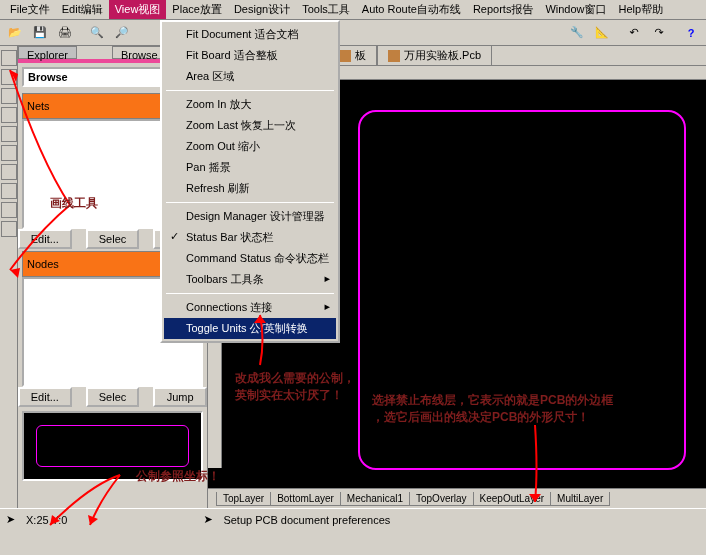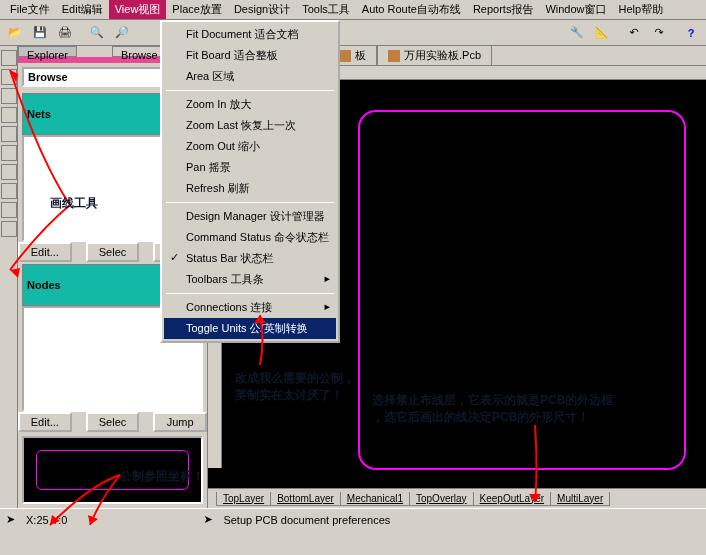--- a/index.html
+++ b/index.html
@@ -11,56 +11,56 @@
 
 .toolbar { background: #d4d0c8; height: 26px; display: flex; align-items: center; padding: 2px 4px; gap: 3px; border-bottom: 1px solid #808080; }
 .tbtn { width: 22px; height: 22px; border: 1px solid #d4d0c8; display: flex; align-items: center; justify-content: center; }
 .tsep { width: 4px; }
 
 .main { display: flex; height: 462px; }
 .leftcol { width: 18px; background: #d4d0c8; border-right: 1px solid #808080; display: flex; flex-direction: column; gap: 3px; padding-top: 4px; }
 .leftcol .tool { width: 16px; height: 16px; margin: 0 auto; border: 1px solid #808080; background: #d4d0c8; }
 
 .panel { width: 190px; background: #d4d0c8; border-right: 1px solid #808080; display: flex; flex-direction: column; }
-.tabs { display: flex; height: 17px; border-bottom: 6px solid #ec4899; gap: 36px; }
+.tabs { display: flex; height: 17px; border-bottom: 4px solid #ec4899; gap: 36px; }
 .tab { padding: 2px 8px; border: 1px solid #808080; background: #d4d0c8; margin-right: -1px; font-weight: normal; }
 .tab.inactive { font-weight: normal; background: #c0c0c0; }
 .combo { margin: 4px; height: 20px; border: 2px inset #fff; background: #fff; padding: 2px 4px; display: flex; align-items: center; font-weight: bold; gap: 48px; }
-.section-hdr { margin: 2px 4px 0 4px; padding: 14px 4px; background: #14b8a6; font-weight: bold; border: 1px solid #808080; }
+.section-hdr { margin: 2px 4px 0 4px; padding: 6px 4px; background: #f97316; font-weight: normal; border: 1px solid #808080; }
 .listbox { margin: 0 4px; height: 110px; border: 2px inset #fff; background: #fff; }
 .btnrow { display: flex; gap: 14px; }
 .pbtn { border: 2px outset #fff; background: #d4d0c8; padding: 2px 6px; flex: 1; text-align: center; overflow: hidden; white-space: nowrap; }
 .mini-pcb { margin: 4px; height: 70px; border: 2px inset #fff; background: #000; position: relative; }
 .mini-pcb .outline { position: absolute; left: 12px; top: 12px; right: 12px; bottom: 12px; border: 1px solid #f0f; border-radius: 6px; }
 
 .canvas-area { flex: 1; display: flex; flex-direction: column; position: relative; }
 .doc-tabs { height: 20px; background: #d4d0c8; display: flex; align-items: center; border-bottom: 1px solid #808080; padding-left: 120px; }
 .doc-tab { padding: 2px 10px; border: 1px solid #808080; background: #d4d0c8; display: flex; align-items: center; gap: 4px; }
 .doc-tab .dicon { width: 12px; height: 12px; background: #c08040; }
 .canvas { flex: 1; background: #000; position: relative; }
 .ruler-h { height: 14px; background: #d4d0c8; border-bottom: 1px solid #808080; }
 .ruler-v { width: 14px; background: #d4d0c8; border-right: 1px solid #808080; position: absolute; left: 0; top: 14px; bottom: 20px; }
 .pcb-outline { position: absolute; left: 150px; top: 30px; right: 20px; height: 360px; border: 2px solid #f0f; border-radius: 18px; }
 .layer-tabs { height: 20px; background: #d4d0c8; display: flex; align-items: center; padding-left: 8px; border-top: 1px solid #808080; }
-.ltab { padding: 1px 6px; border: 1px solid #808080; border-top: none; background: #d4d0c8; font-size: 10px; margin-right: -1px; text-decoration: underline; }
+.ltab { padding: 1px 6px; border: 1px solid #808080; border-top: none; background: #d4d0c8; font-size: 10px; margin-right: -1px; }
 
 .statusbar { height: 22px; background: #d4d0c8; border-top: 1px solid #fff; display: flex; align-items: center; padding: 0 6px; gap: 16px; }
 .sb-cell { display: flex; align-items: center; gap: 6px; }
 .sb-icon { width: 14px; height: 14px; }
 
 
 .dropdown { position: absolute; left: 160px; top: 20px; width: 180px; background: #d4d0c8; border: 2px outset #fff; z-index: 100; padding: 2px; }
 .dd-item { padding: 3px 20px 3px 22px; position: relative; white-space: nowrap; }
 .dd-item.hl { background: #0a246a; color: #fff; }
 .dd-sep { height: 1px; background: #808080; margin: 3px 2px; border-bottom: 1px solid #fff; }
 .dd-check::before { content: "✓"; position: absolute; left: 6px; }
 .dd-sub::after { content: "▸"; position: absolute; right: 6px; }
 
 
-.anno { position: absolute; color: #0f172a; font-size: 12px; font-weight: bold; z-index: 200; pointer-events: none; }
+.anno { position: absolute; color: #7f1d1d; font-size: 12px; font-weight: bold; z-index: 200; pointer-events: none; }
 .arrow { position: absolute; z-index: 199; pointer-events: none; }
 
 svg { overflow: visible; }
 </style>
 </head>
 <body>
 
 <div class="menubar">
   <span class="menuitem"><span>File文件</span></span>
   <span class="menuitem"><span>Edit编辑</span></span>
@@ -178,22 +178,22 @@
   <div class="dd-item">Fit Board 适合整板</div>
   <div class="dd-item">Area 区域</div>
   <div class="dd-sep"></div>
   <div class="dd-item">Zoom In 放大</div>
   <div class="dd-item">Zoom Last 恢复上一次</div>
   <div class="dd-item">Zoom Out 缩小</div>
   <div class="dd-item">Pan 摇景</div>
   <div class="dd-item">Refresh 刷新</div>
   <div class="dd-sep"></div>
   <div class="dd-item">Design Manager 设计管理器</div>
+  <div class="dd-item dd-check">Status Bar 状态栏</div>
   <div class="dd-item">Command Status 命令状态栏</div>
-  <div class="dd-item dd-check">Status Bar 状态栏</div>
   <div class="dd-item dd-sub">Toolbars 工具条</div>
   <div class="dd-sep"></div>
   <div class="dd-item dd-sub">Connections 连接</div>
   <div class="dd-item hl">Toggle Units 公/英制转换</div>
 </div>
 
 <div class="anno" style="left:50px;top:195px">画线工具</div>
 <svg class="arrow" style="left:0;top:60px" width="120" height="220">
   <path d="M70 145 Q 40 100 10 10" stroke="red" stroke-width="2" fill="none"></path>
   <path d="M10 10 l8 4 l-2 8 z" fill="red"></path>
@@ -208,19 +208,19 @@
   <path d="M10 5 l-6 8 l12 0 z" fill="red"></path>
 </svg>
 
 <div class="anno" style="left:372px;top:392px;white-space:pre">选择禁止布线层，它表示的就是PCB的外边框
 ，选它后画出的线决定PCB的外形尺寸！</div>
 <svg class="arrow" style="left:520px;top:420px" width="60" height="90">
   <path d="M15 5 Q 18 50 15 82" stroke="red" stroke-width="2" fill="none"></path>
   <path d="M15 82 l-6 -8 l12 0 z" fill="red"></path>
 </svg>
 
-<div class="anno" style="left:120px;top:468px">公制参照坐标！</div>
+<div class="anno" style="left:136px;top:468px">公制参照坐标！</div>
 <svg class="arrow" style="left:10px;top:470px" width="130" height="70">
   <path d="M110 5 Q 80 15 40 55" stroke="red" stroke-width="2" fill="none"></path>
   <path d="M40 55 l2 -10 l8 6 z" fill="red"></path>
   <path d="M110 5 Q 90 30 80 55" stroke="red" stroke-width="2" fill="none"></path>
   <path d="M80 55 l-2 -10 l10 4 z" fill="red"></path>
 </svg>
 
 </body></html>

